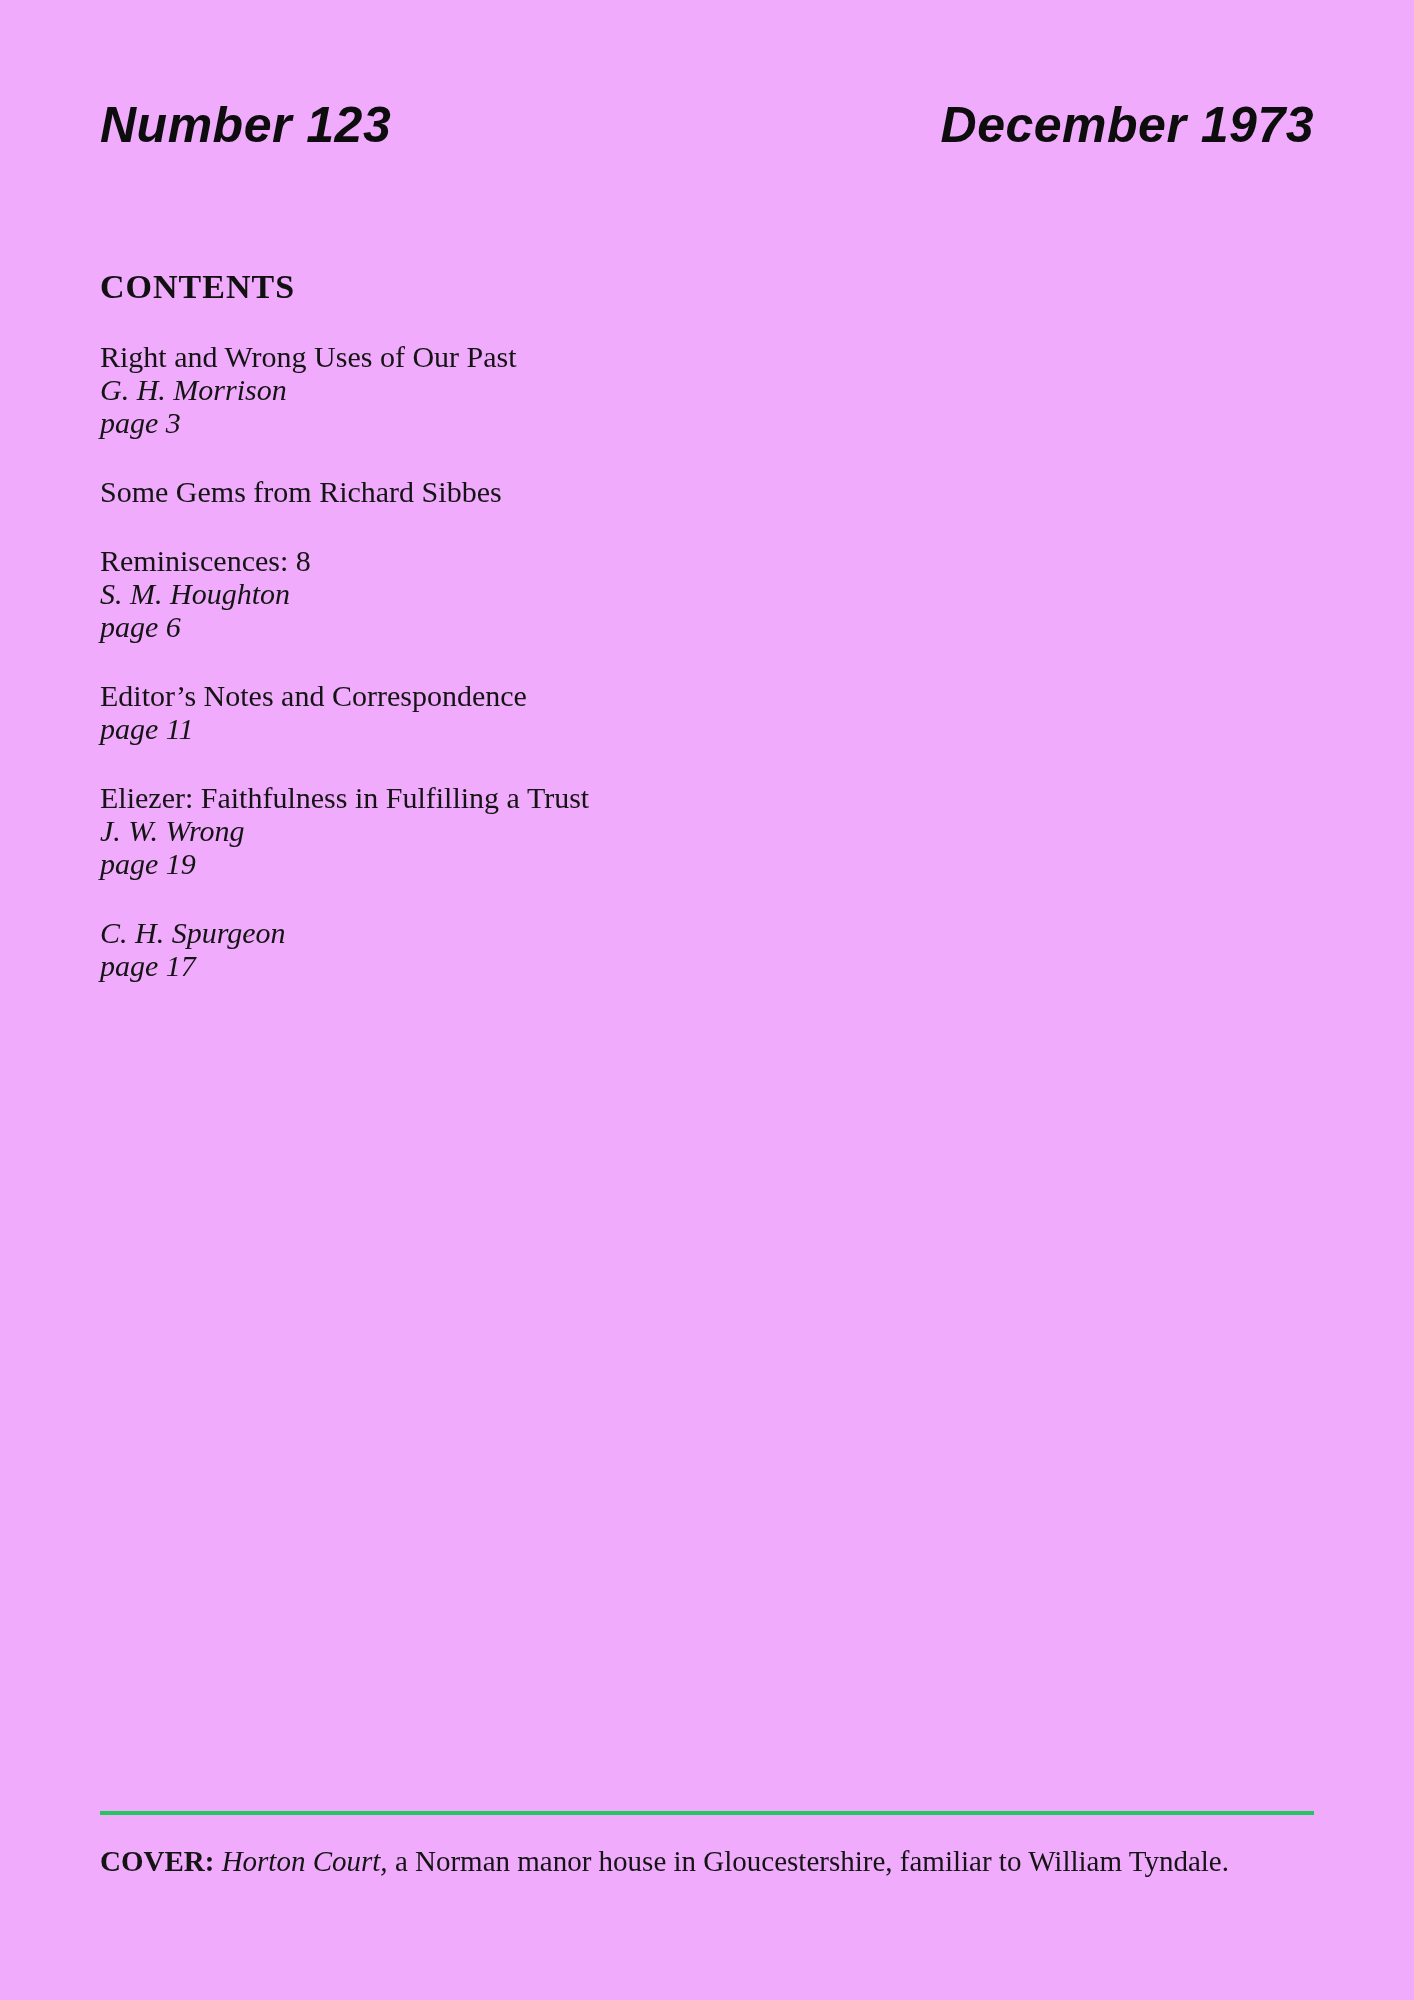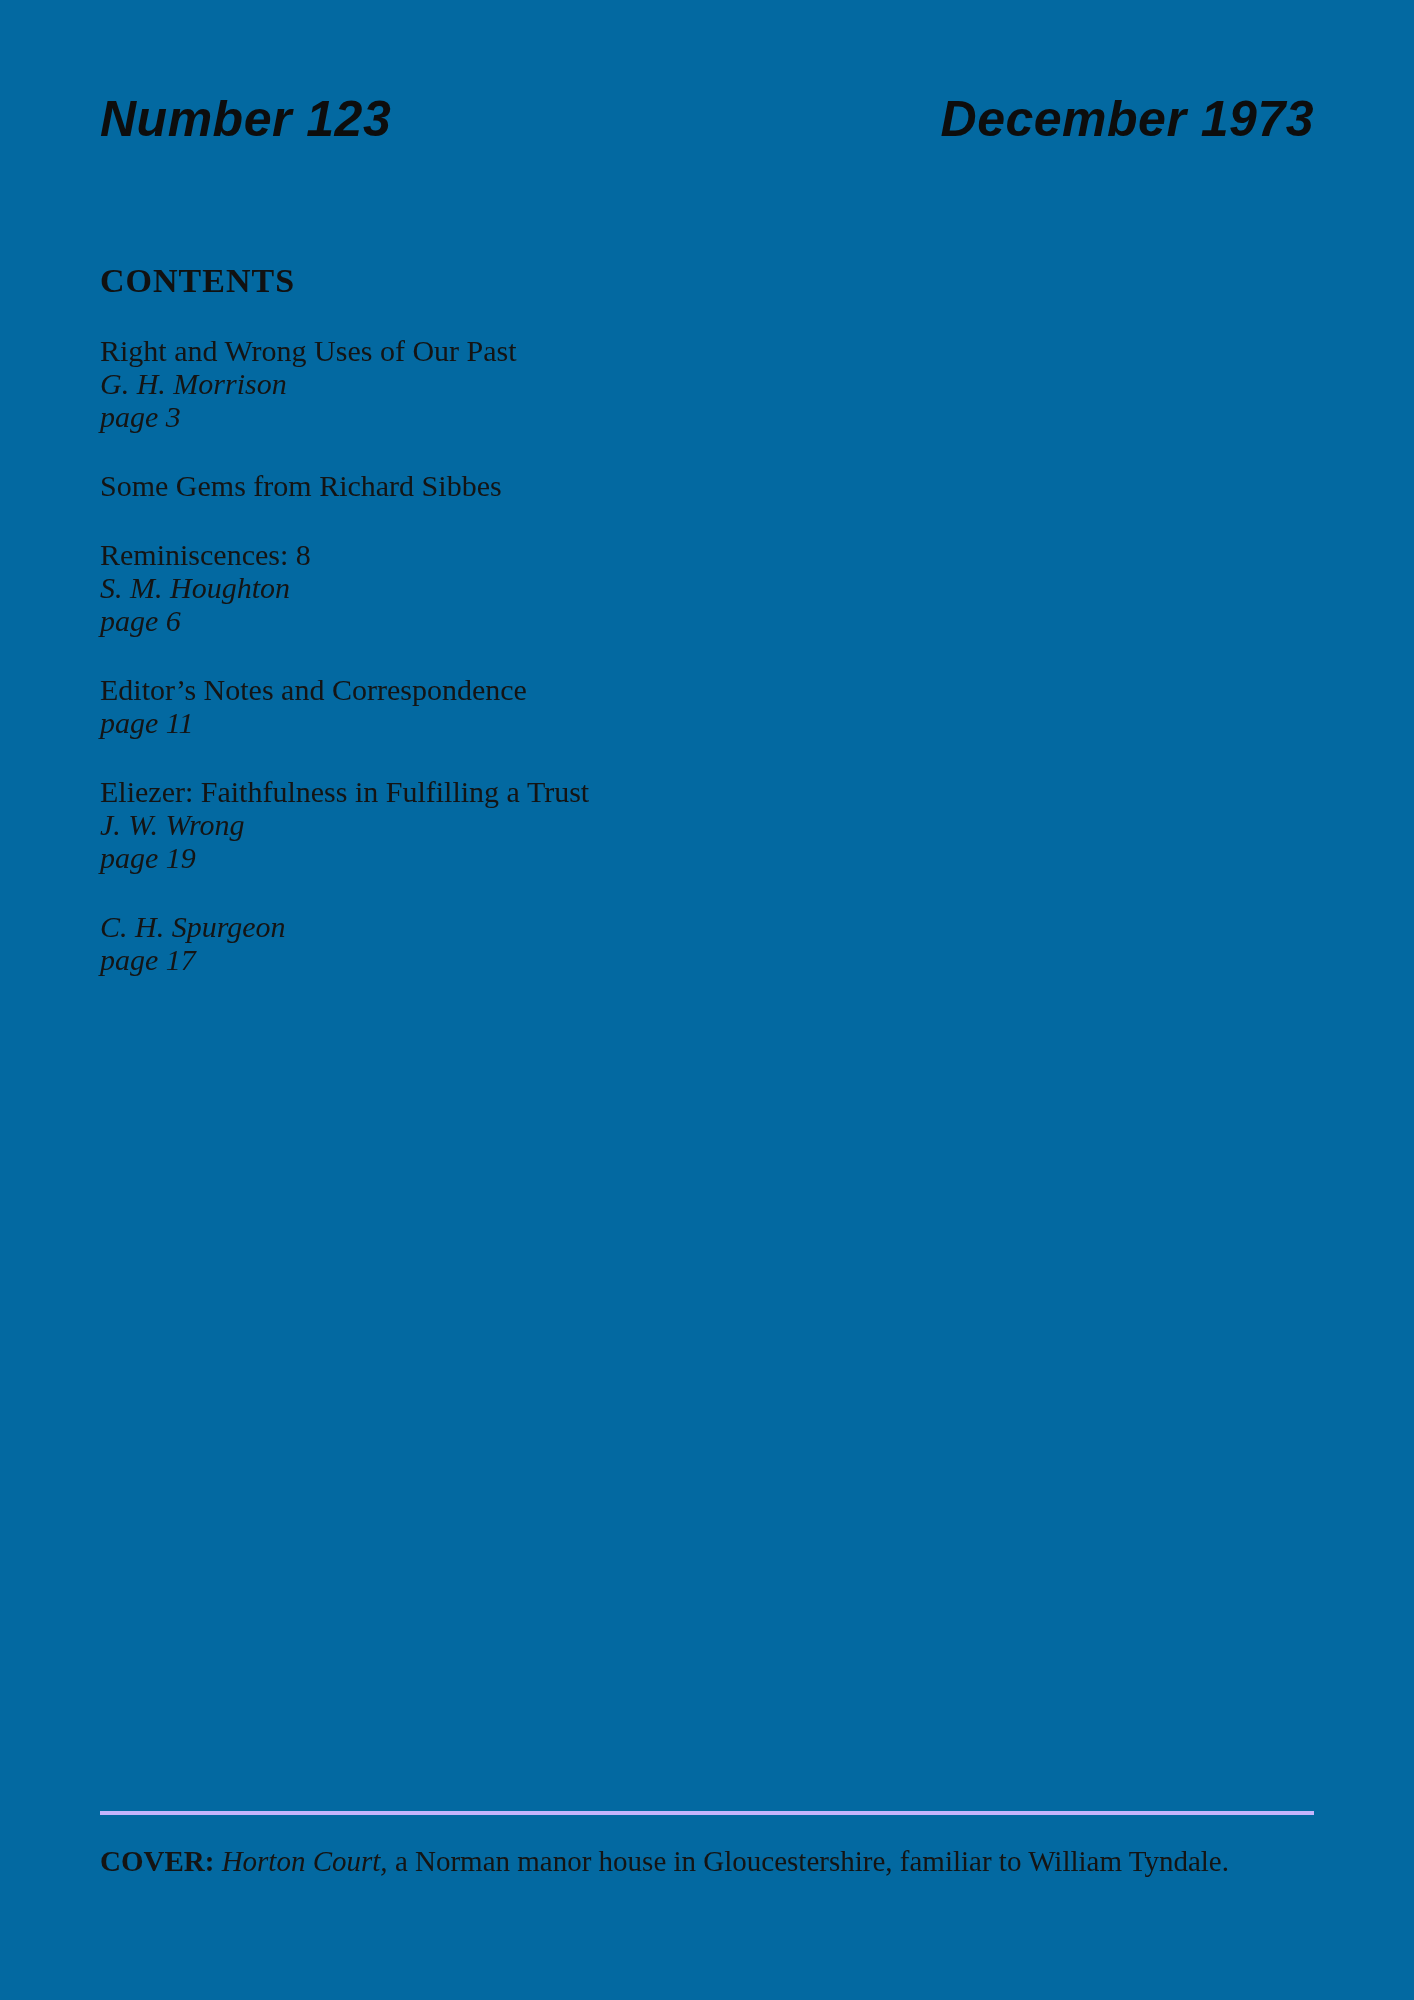--- a/index.html
+++ b/index.html
@@ -11,23 +11,23 @@
     width: 1414px;
     height: 2000px;
     position: relative;
     font-family: "Liberation Serif", serif;
     color: #141414;
     overflow: hidden;
   }
   .page {
     position: absolute;
     inset: 0;
-    padding: 6px 100px;
+    padding: 12px 100px;
     box-sizing: border-box;
-    background: #0369a1;
+    background: #f0abfc;
   }
   .masthead {
     display: flex;
     justify-content: space-between;
     align-items: baseline;
     margin-top: 88px;
     font-family: "Liberation Sans", sans-serif;
     font-weight: bold;
     font-style: italic;
     font-size: 50px;
@@ -55,21 +55,21 @@
     font-style: normal;
   }
   .entry-author, .entry-page {
     font-style: italic;
   }
   .footer {
     position: absolute;
     left: 100px;
     right: 100px;
     top: 1811px;
-    border-top: 4px solid #c4b5fd;
+    border-top: 4px solid #22c55e;
   }
   .cover-line {
     margin-top: 30px;
     font-size: 29px;
     line-height: 33px;
     color: #141414;
   }
   .cover-label {
     font-weight: bold;
     font-style: normal;

